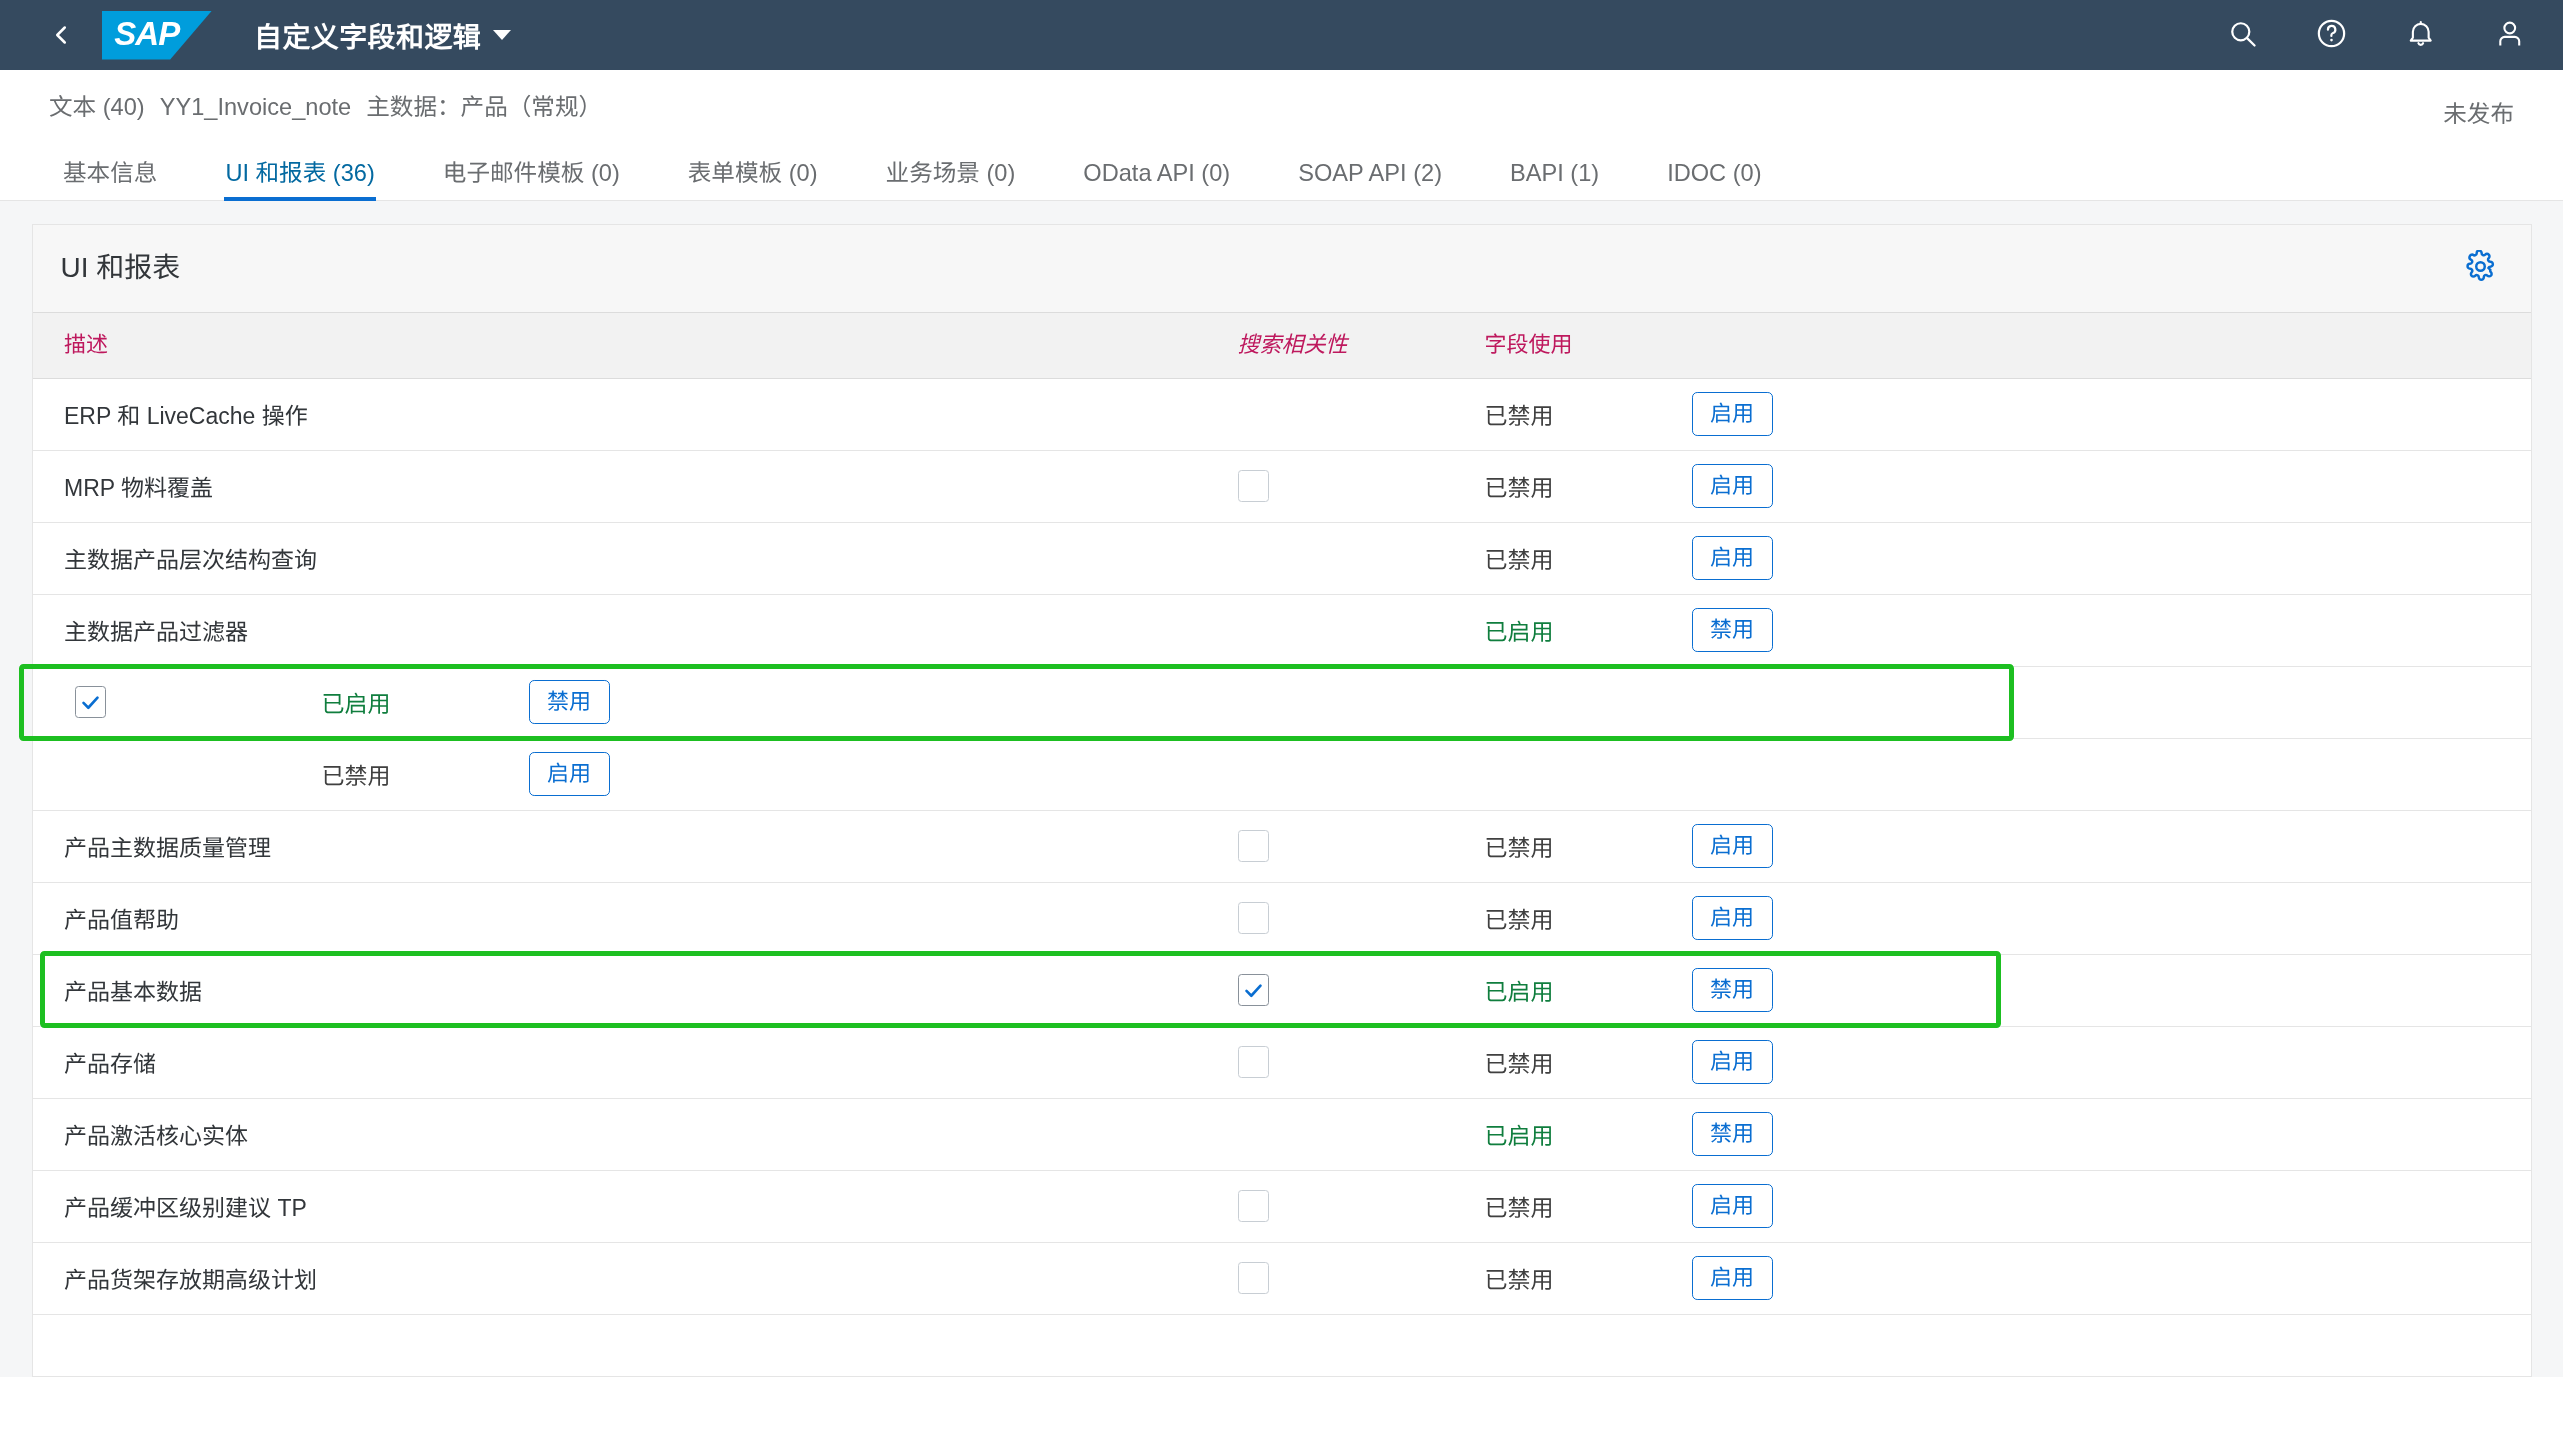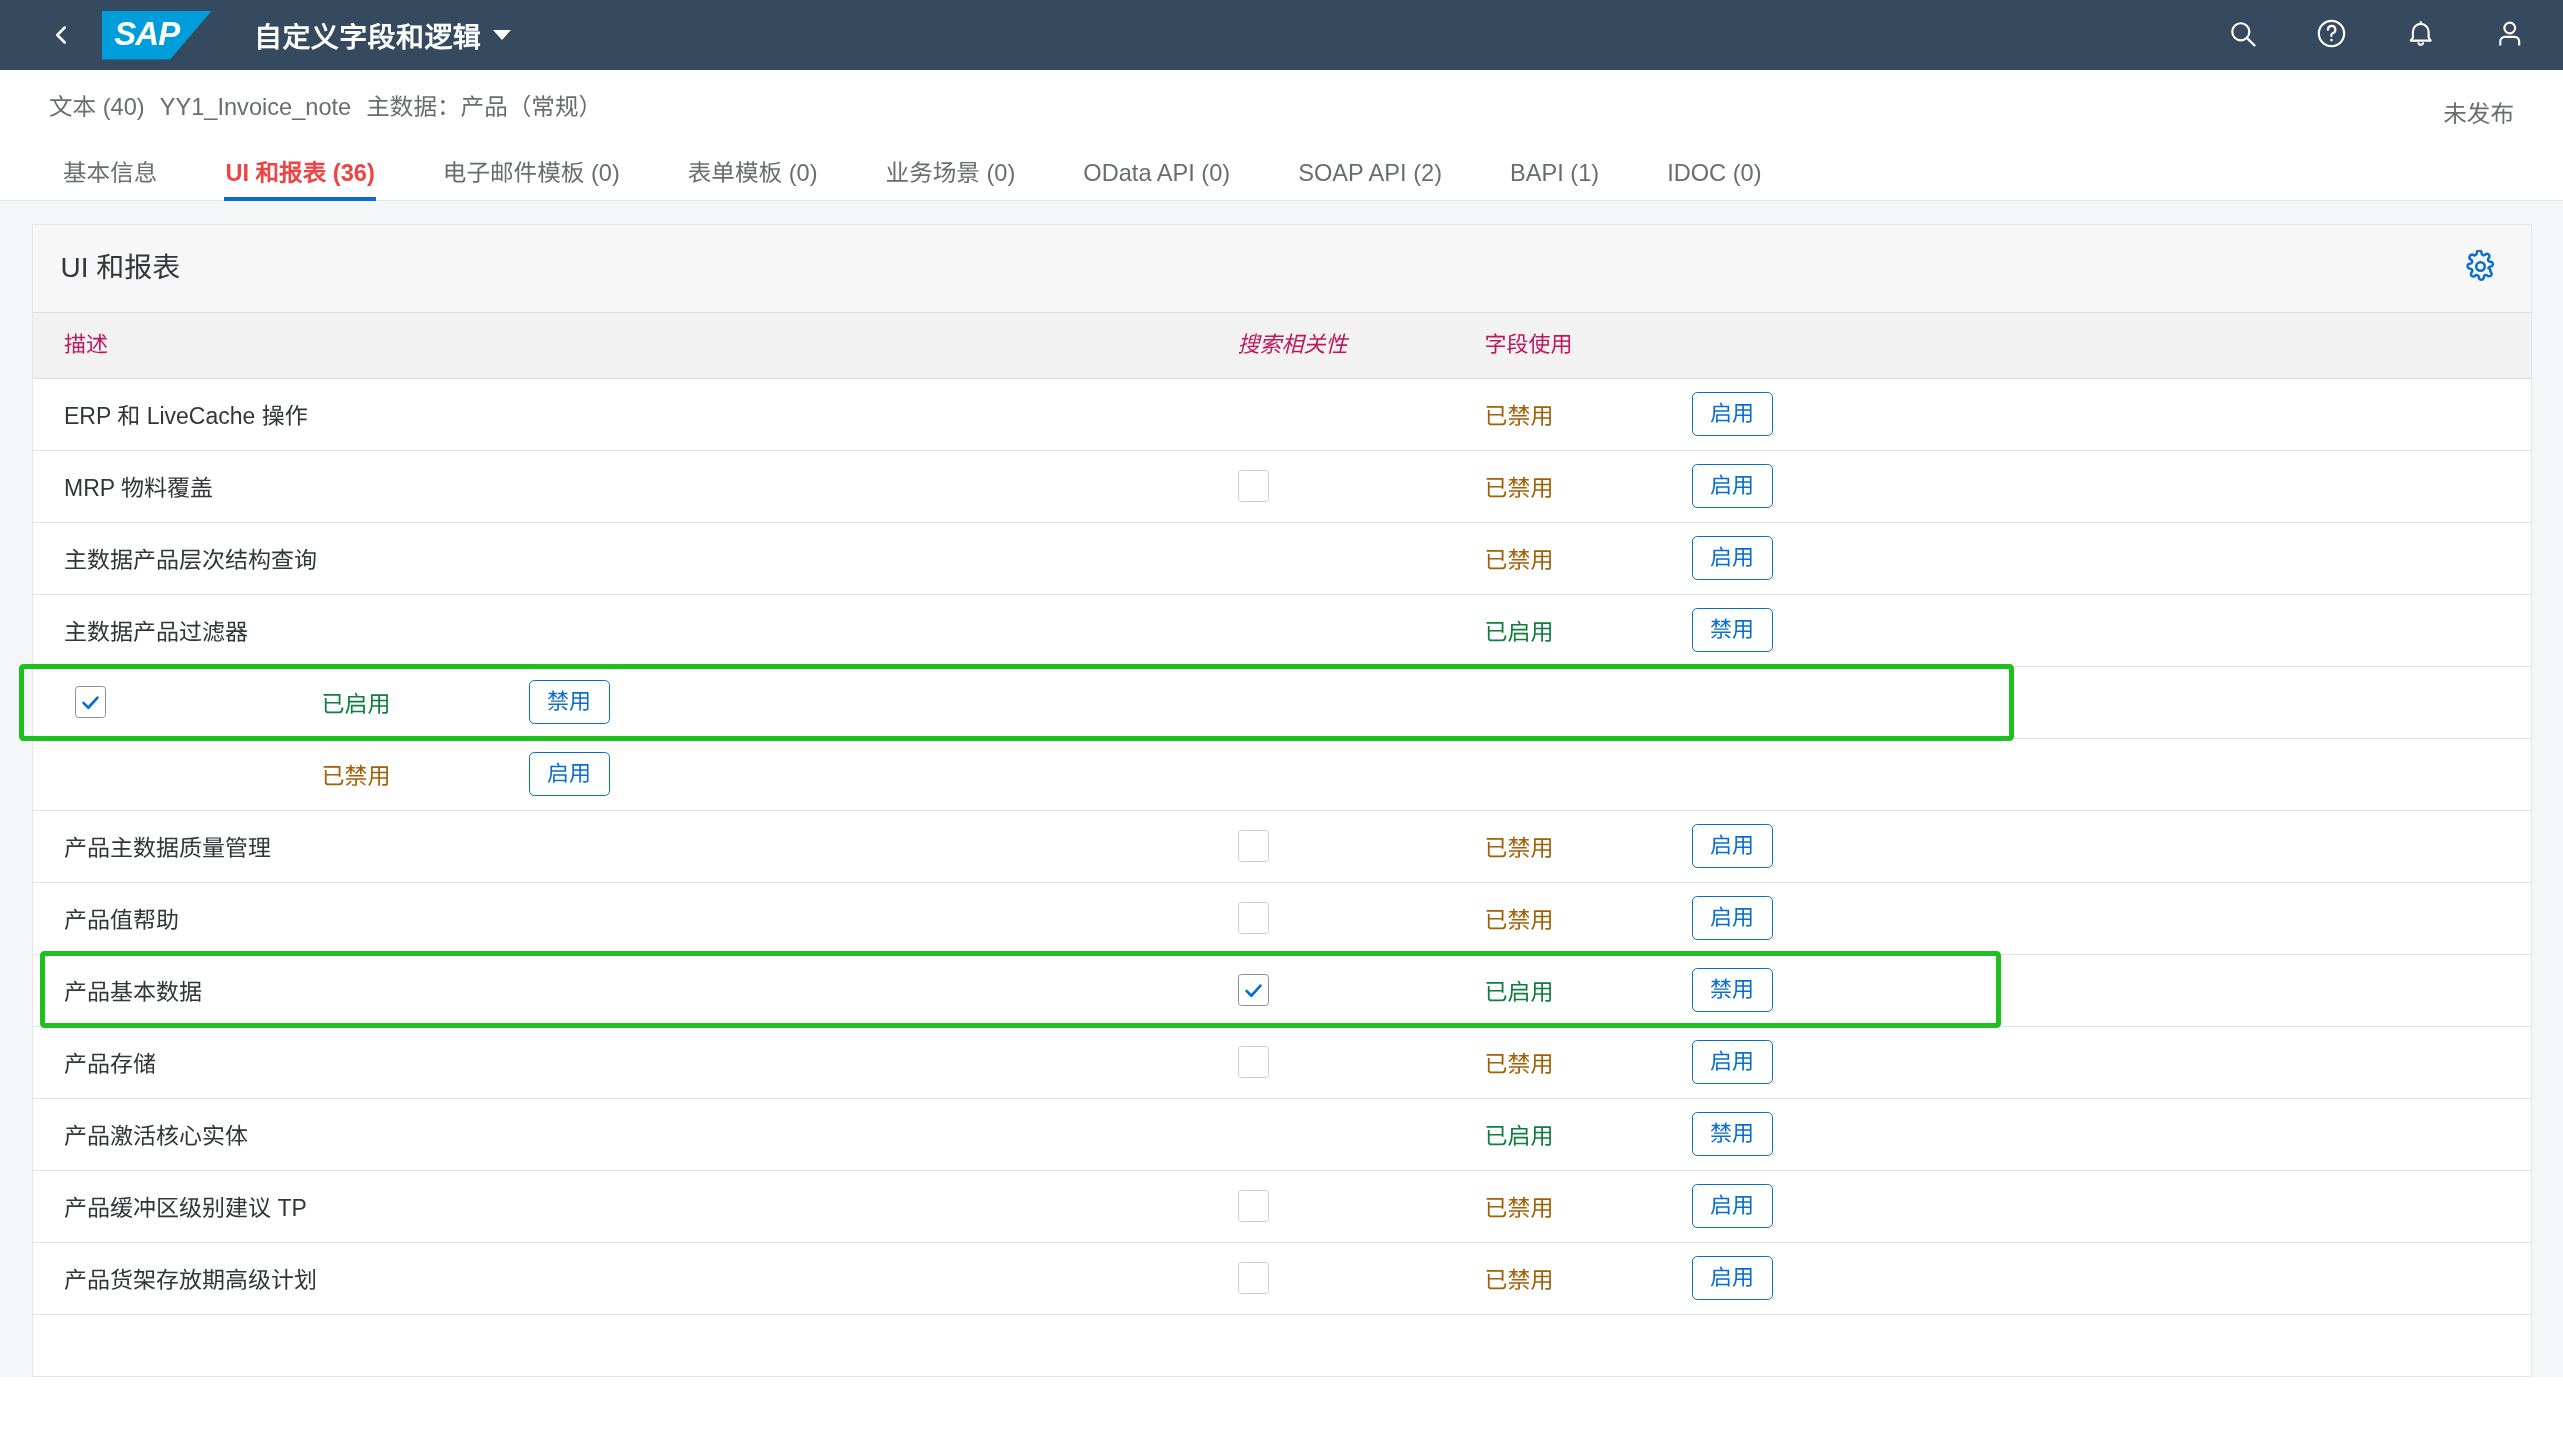--- a/index.html
+++ b/index.html
@@ -125,22 +125,22 @@
   .tab {
     font-size: 23.6px;
     color: #6a6d70;
     padding: 0 26px 14px 26px;
     cursor: pointer;
     white-space: nowrap;
     position: relative;
     line-height: 1;
   }
   .tab.active {
-    color: #ef4444;
-    font-weight: bold;
+    color: #0369a1;
+    font-weight: normal;
     margin-top: 32px;
   }
   .tab.active::after {
     content: "";
     position: absolute;
     left: 24.5px; right: 24.5px;
     bottom: -1.7px;
     height: 4.4px;
     background: #0a6ed1;
   }
@@ -216,21 +216,21 @@
     color: #32363a;
     white-space: nowrap;
   }
   .cell-search {
     flex: 0 0 289px;
     padding-left: 42px;
   }
   .cell-usage {
     flex: 0 0 184px;
     font-size: 23px;
-    color: #a16207;
+    color: #404040;
     white-space: nowrap;
   }
   .cell-usage.enabled { color: #107e3e; }
   .cell-action {
     flex: 1 1 auto;
     padding-left: 23px;
   }
 
   .checkbox {
     width: 31.5px; height: 31.5px;

